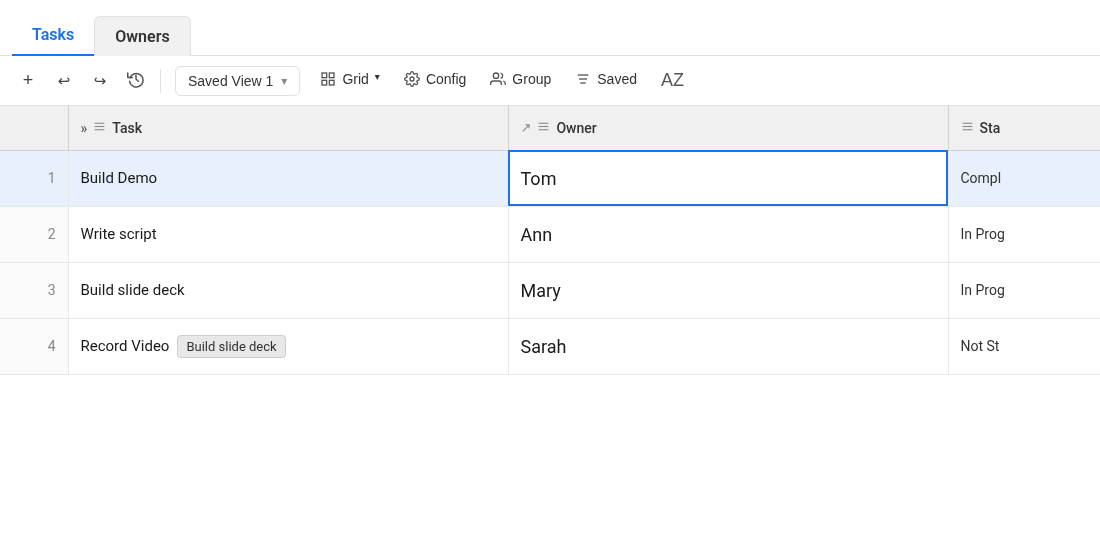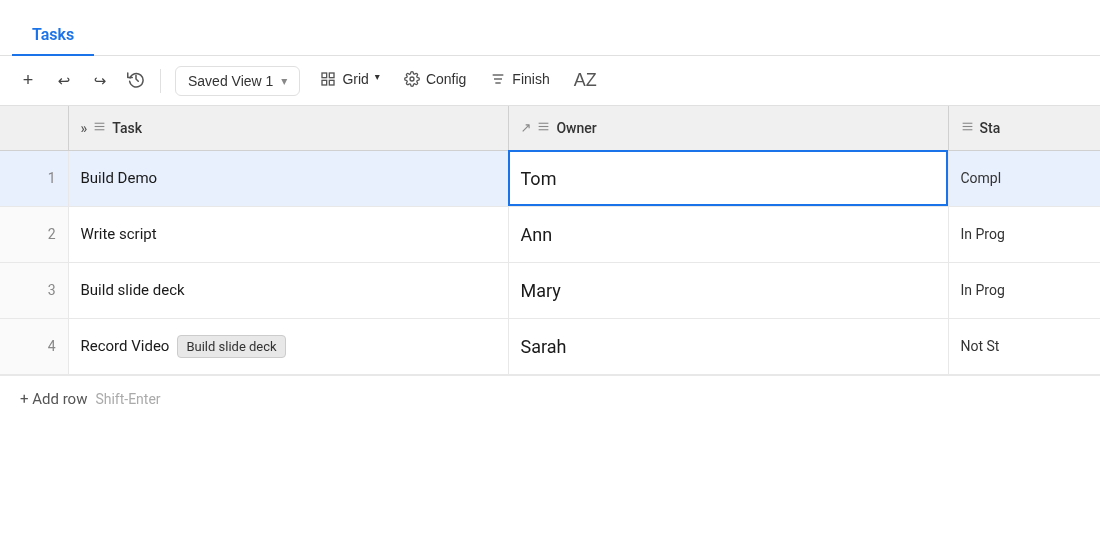--- a/index.html
+++ b/index.html
@@ -214,20 +214,23 @@
     .icon-redo { font-size: 15px; }
     .icon-history { font-size: 15px; }
   </style>
 </head>
 <body>
 
 <div class="tab-bar">
   <div class="tab active">
     <span>Tasks</span>
   </div>
+  <div class="tab inactive">
+    <span>Owners</span>
+  </div>
 </div>
 
 <div class="toolbar">
   <button class="toolbar-icon-btn">
     <span class="icon-plus">+</span>
   </button>
   <button class="toolbar-icon-btn">
     <span class="icon-undo">↩</span>
   </button>
   <button class="toolbar-icon-btn">
@@ -264,26 +267,37 @@
       <svg width="16" height="16" viewBox="0 0 24 24" fill="none" stroke="#555" stroke-width="2">
           <circle cx="12" cy="12" r="3"></circle>
           <path d="M19.4 15a1.65 1.65 0 0 0 .33 1.82l.06.06a2 2 0 0 1-2.83 2.83l-.06-.06a1.65 1.65 0 0 0-1.82-.33 1.65 1.65 0 0 0-1 1.51V21a2 2 0 0 1-4 0v-.09A1.65 1.65 0 0 0 9 19.4a1.65 1.65 0 0 0-1.82.33l-.06.06a2 2 0 0 1-2.83-2.83l.06-.06A1.65 1.65 0 0 0 4.68 15a1.65 1.65 0 0 0-1.51-1H3a2 2 0 0 1 0-4h.09A1.65 1.65 0 0 0 4.6 9a1.65 1.65 0 0 0-.33-1.82l-.06-.06a2 2 0 0 1 2.83-2.83l.06.06A1.65 1.65 0 0 0 9 4.68a1.65 1.65 0 0 0 1-1.51V3a2 2 0 0 1 4 0v.09a1.65 1.65 0 0 0 1 1.51 1.65 1.65 0 0 0 1.82-.33l.06-.06a2 2 0 0 1 2.83 2.83l-.06.06A1.65 1.65 0 0 0 19.4 9a1.65 1.65 0 0 0 1.51 1H21a2 2 0 0 1 0 4h-.09a1.65 1.65 0 0 0-1.51 1z"></path>
         </svg>
     </span>
     <span>Config</span>
   </button>
   <button class="toolbar-btn">
     <span>
       <svg width="16" height="16" viewBox="0 0 24 24" fill="none" stroke="#555" stroke-width="2">
+          <path d="M17 21v-2a4 4 0 0 0-4-4H5a4 4 0 0 0-4 4v2"></path>
+          <circle cx="9" cy="7" r="4"></circle>
+          <path d="M23 21v-2a4 4 0 0 0-3-3.87"></path>
+          <path d="M16 3.13a4 4 0 0 1 0 7.75"></path>
+        </svg>
+    </span>
+    <span>Group</span>
+  </button>
+  <button class="toolbar-btn">
+    <span>
+      <svg width="16" height="16" viewBox="0 0 24 24" fill="none" stroke="#555" stroke-width="2">
           <line x1="4" y1="6" x2="20" y2="6"></line>
           <line x1="6" y1="12" x2="18" y2="12"></line>
           <line x1="8" y1="18" x2="16" y2="18"></line>
         </svg>
     </span>
-    <span>Finish</span>
+    <span>Saved</span>
   </button>
   <button class="toolbar-btn">
     <span style="font-weight:400; font-size:18px; color:#555;">AZ</span>
   </button>
 </div>
 
 <div class="table-wrapper">
   <table>
     <colgroup>
       <col class="col-row-num">
@@ -354,17 +368,13 @@
           <td class="status-cell">In Prog</td>
         </tr>
         <tr>
           <td class="row-num">4</td>
           <td class="task-cell">Record Video<span class="tooltip">Build slide deck</span></td>
           <td class="owner-cell">Sarah</td>
           <td class="status-cell">Not St</td>
         </tr>
       </tbody>
   </table>
-  <div class="add-row">
-    <span>+ Add row</span>
-    <span class="shortcut">Shift-Enter</span>
-  </div>
 </div>
 
 </body></html>

